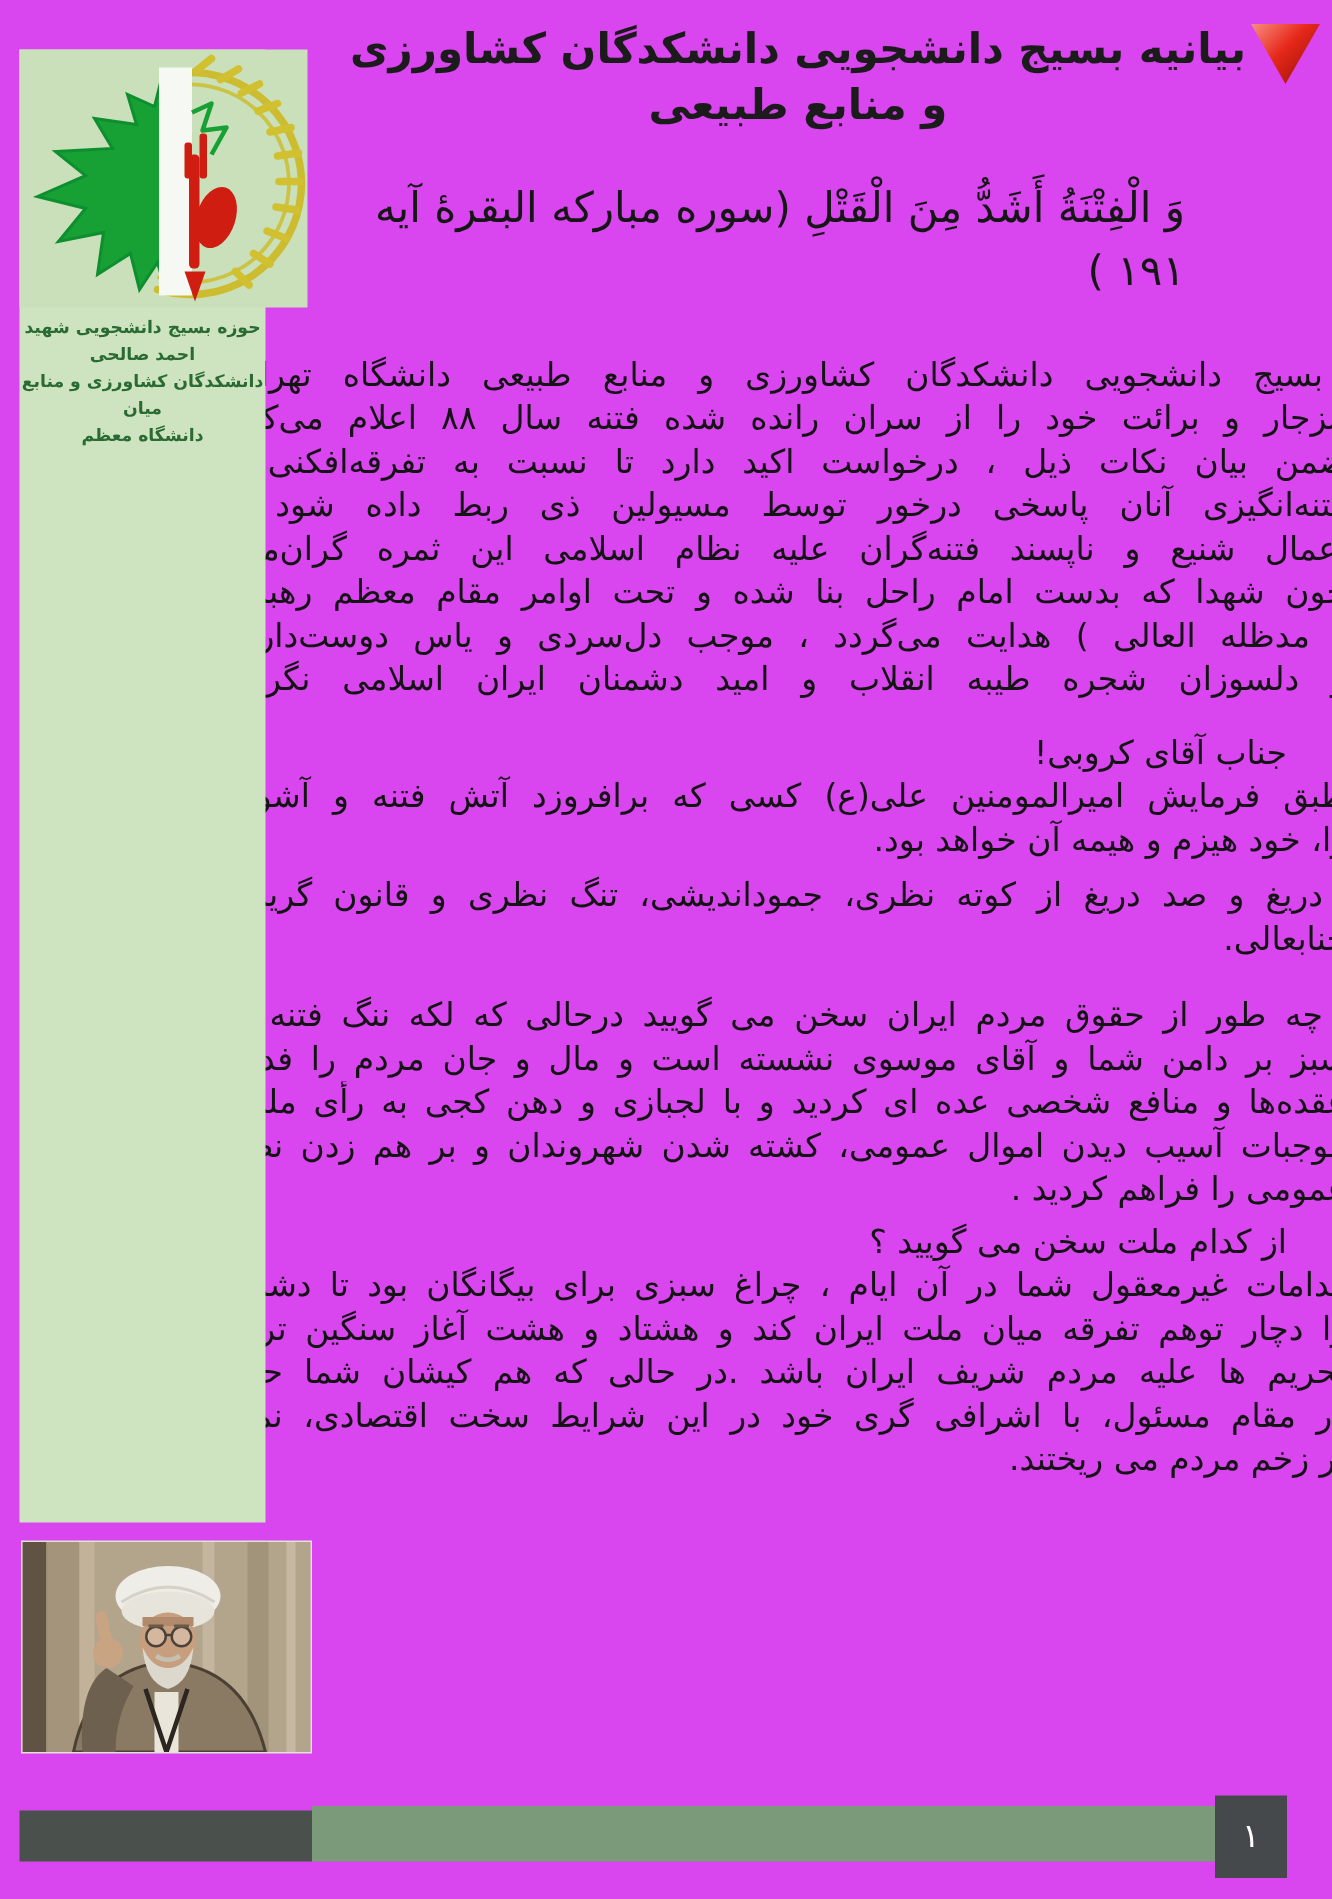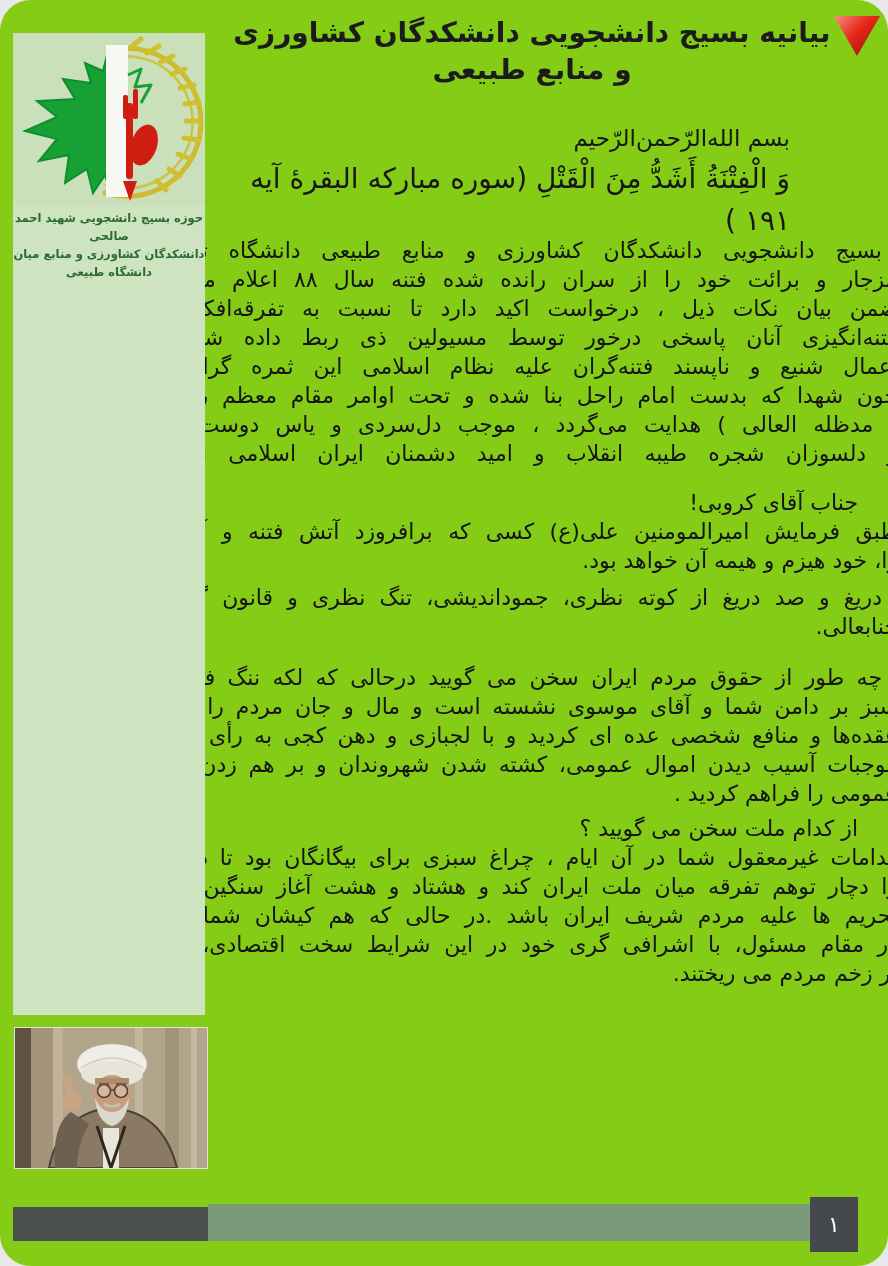--- a/index.html
+++ b/index.html
@@ -1,19 +1,19 @@
 <!DOCTYPE html>
 <html lang="fa"><head>
 <meta charset="utf-8">
 <style>
   html,body{margin:0;padding:0;background:#e8e8e8;}
   .page{
     position:relative;width:888px;height:1266px;margin:0 auto;
-    background:#84cc16;overflow:hidden;
-    font-family:"DejaVu Sans",sans-serif;color:#151515;border-radius:31px;
+    background:#d946ef;overflow:hidden;
+    font-family:"DejaVu Sans",sans-serif;color:#151515;
   }
   
   .tri{
     position:absolute;top:16px;right:8px;width:46px;height:40px;
     background:linear-gradient(135deg,#f98e80 0%,#e6281a 45%,#8f0d04 100%);
     -webkit-clip-path:polygon(0 0,100% 0,50% 100%);
     clip-path:polygon(0 0,100% 0,50% 100%);
   }
   
   .title{
@@ -41,21 +41,21 @@
   .ln.end{text-align:right;-moz-text-align-last:right;text-align-last:right;}
   .ind1{padding-right:16px;}
   .ind2{padding-right:40px;}
   .para{margin:0;}
   .gap20{margin-top:20px;}
   .gap8{margin-top:8px;}
   .gap22{margin-top:22px;}
   .gap6{margin-top:6px;}
   
   .sidebar{
-    position:absolute;top:33px;left:13px;width:192px;height:982px;
+    position:absolute;top:33px;left:13px;width:164px;height:982px;
     background:#cee3bf;z-index:2;
   }
   .logo-box{position:relative;width:192px;height:172px;background:#c9e0ba;}
   .logo-cap{
     direction:rtl;text-align:center;color:#2a6b33;font-weight:bold;
     font-size:11.5px;line-height:18px;padding-top:4px;
   }
   
   .photo{
     position:absolute;top:1028px;left:15px;width:192px;height:140px;
@@ -75,21 +75,20 @@
 
 <div class="page">
 
   <div class="tri"></div>
 
   <div class="title">
     <div>بیانیه بسیج دانشجویی دانشکدگان کشاورزی و منابع طبیعی</div>
   </div>
 
   <div class="bismillah-block">
-    <div class="bism">بسم الله‌الرّحمن‌الرّحیم</div>
     <div class="verse">وَ الْفِتْنَةُ أَشَدُّ مِنَ الْقَتْلِ (سوره مبارکه البقرهٔ آیه ۱۹۱ )</div>
   </div>
 
   <div class="main-text">
     <div class="para">
       <div class="ln ind1">بسیج دانشجویی دانشکدگان کشاورزی و منابع طبیعی دانشگاه تهران،</div>
       <div class="ln">انزجار و برائت خود را از سران رانده شده فتنه سال ۸۸ اعلام می‌کند.</div>
       <div class="ln">ضمن بیان نکات ذیل ، درخواست اکید دارد تا نسبت به  تفرقه‌افکنی و</div>
       <div class="ln">فتنه‌انگیزی آنان پاسخی درخور توسط مسیولین ذی ربط داده شود تا</div>
       <div class="ln">اعمال شنیع و ناپسند فتنه‌گران علیه نظام اسلامی این ثمره گران‌مایه</div>
@@ -155,21 +154,21 @@
           <rect x="120" y="56" width="5" height="30" rx="2"></rect>
           <rect x="113" y="70" width="7" height="76" rx="3"></rect>
           <ellipse cx="131" cy="112" rx="13" ry="21" transform="rotate(18 131 112)"></ellipse>
           <polygon points="110,148 124,148 117,168"></polygon>
         </g>
       </svg>
     </div>
     <div class="logo-cap">
       <div>حوزه بسیج دانشجویی  شهید احمد صالحی</div>
       <div>دانشکدگان کشاورزی و منابع میان</div>
-      <div>دانشگاه طبیعی</div>
+      <div>دانشگاه معظم</div>
     </div>
   </div>
 
   <div class="photo">
     <svg width="192" height="140" viewBox="0 0 192 140">
 
       <rect x="0" y="0" width="192" height="140" fill="#b3a48c"></rect>
       <rect x="0" y="0" width="16" height="140" fill="#5f5443"></rect>
       <rect x="16" y="0" width="22" height="140" fill="#a4947c"></rect>
       <rect x="38" y="0" width="10" height="140" fill="#c2b29a"></rect>

